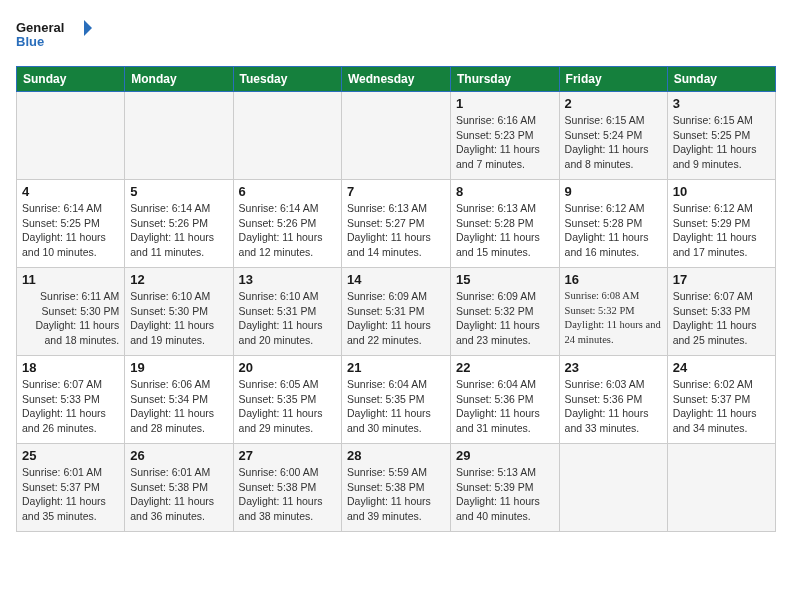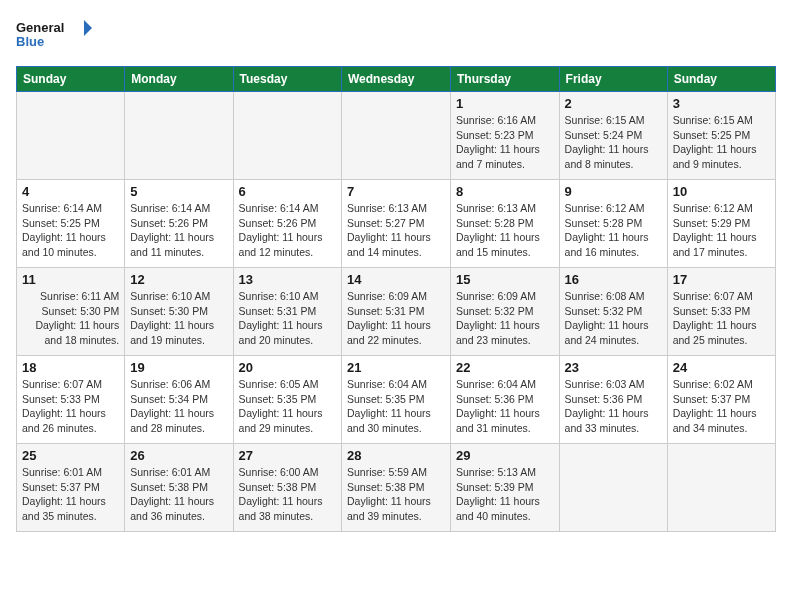--- a/index.html
+++ b/index.html
@@ -197,21 +197,21 @@
 Daylight: 11 hours and 22 minutes.</div>
         </td>
         <td>
           <span class="day-num">15</span>
           <div class="day-info" style="white-space: pre-line;">Sunrise: 6:09 AM
 Sunset: 5:32 PM
 Daylight: 11 hours and 23 minutes.</div>
         </td>
         <td>
           <span class="day-num">16</span>
-          <div class="day-info" style="white-space: pre-line;">Sunrise: 6:08 AM
+          <div class="day-info" style="white-space: pre-line; font-family: Liberation Serif, serif;">Sunrise: 6:08 AM
 Sunset: 5:32 PM
 Daylight: 11 hours and 24 minutes.</div>
         </td>
         <td>
           <span class="day-num">17</span>
           <div class="day-info" style="white-space: pre-line;">Sunrise: 6:07 AM
 Sunset: 5:33 PM
 Daylight: 11 hours and 25 minutes.</div>
         </td>
       </tr>

